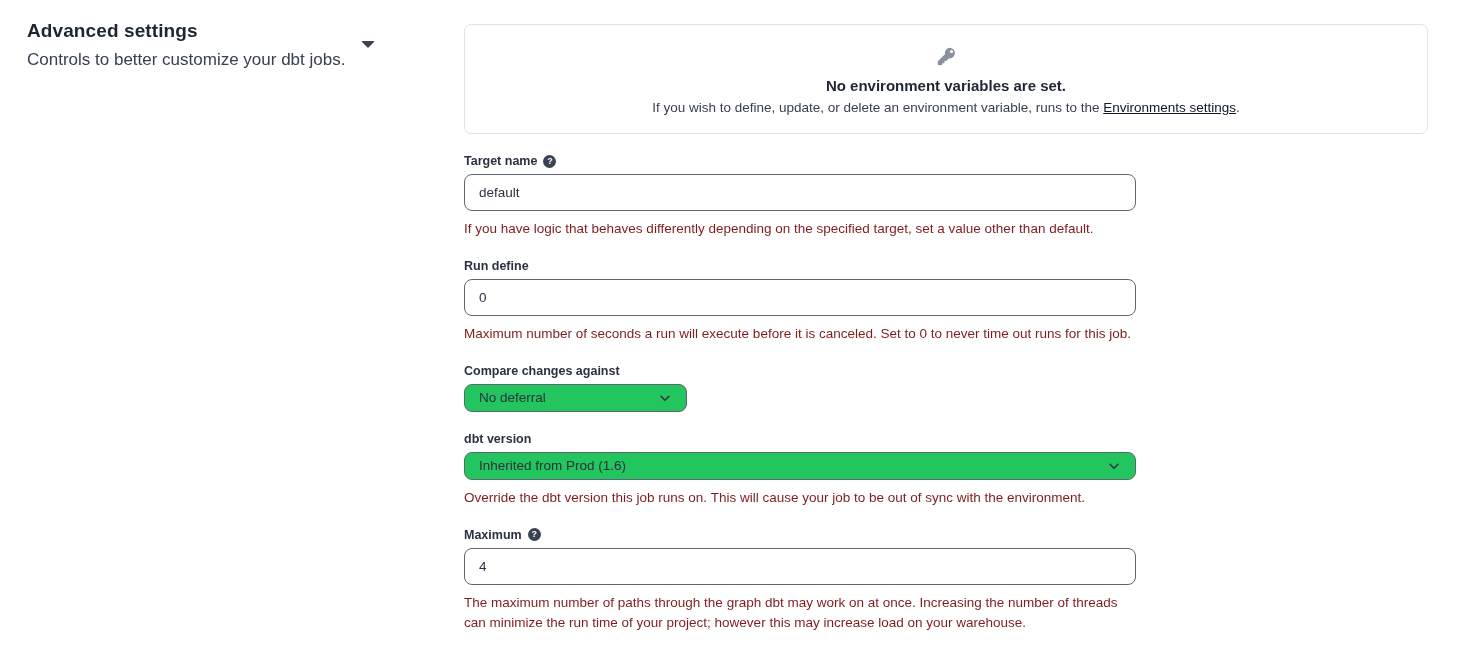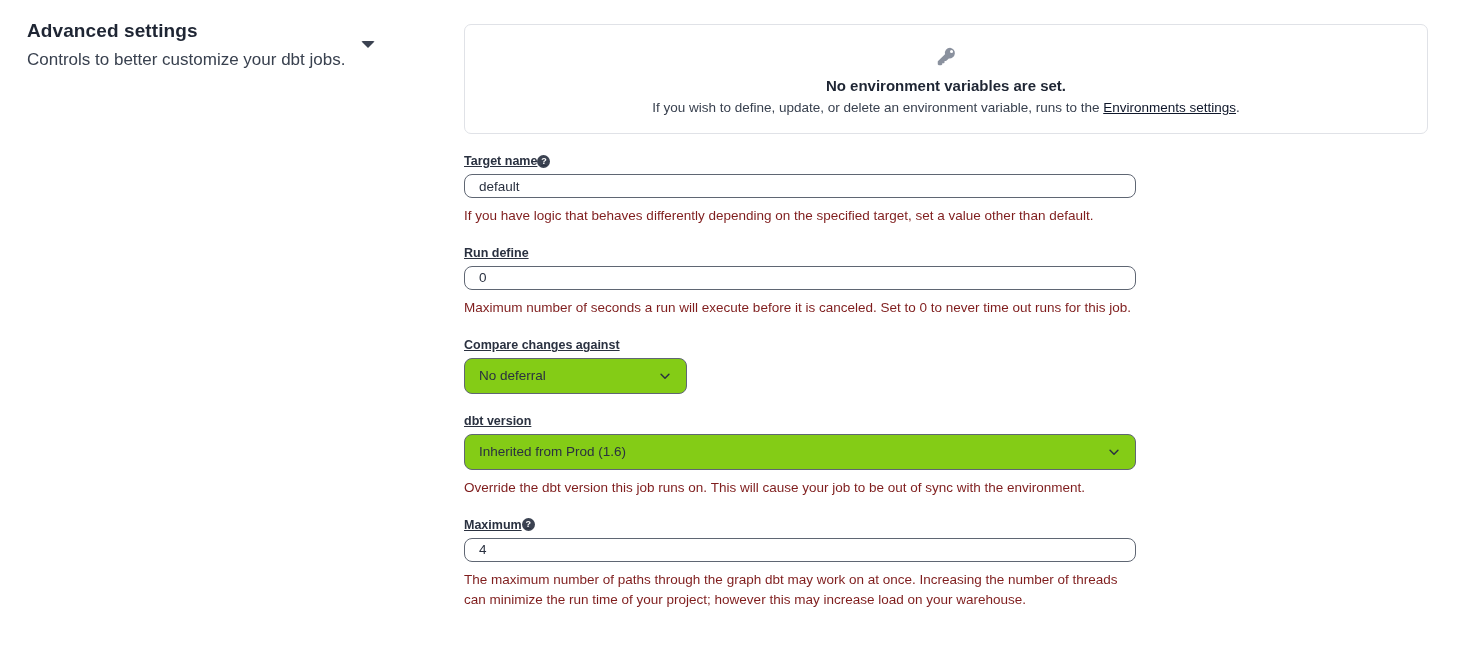--- a/index.html
+++ b/index.html
@@ -75,63 +75,63 @@
     color: #0f172a;
     text-decoration: underline;
     cursor: pointer;
   }
 
   
   .field { margin-top: 20px; width: 672px; }
   .field-label-row {
     display: flex;
     align-items: center;
+    gap: 6px;
     margin-bottom: 6px;
-    text-decoration: underline;
   }
   .field-label {
     font-size: 12.5px;
     font-weight: 700;
     color: #2a3140;
   }
   .help-icon {
     width: 13px; height: 13px;
     border-radius: 50%;
     background: #3b4251;
     color: #ffffff;
     font-size: 9px;
     font-weight: 700;
     line-height: 13px;
     text-align: center;
     cursor: pointer;
     user-select: none;
   }
   .text-input {
     width: 672px;
-    height: 24px;
+    height: 37px;
     border: 1px solid #5f6673;
     border-radius: 8px;
     padding: 0 14px;
     font-family: "Liberation Sans", "DejaVu Sans", sans-serif;
     font-size: 13.5px;
     color: #2a3140;
     background: #ffffff;
     outline: none;
   }
   .select-box {
-    height: 36px;
+    height: 28px;
     border: 1px solid #5f6673;
     border-radius: 8px;
     padding: 0 14px;
     display: flex;
     align-items: center;
     justify-content: space-between;
     font-size: 13.5px;
     color: #2a3140;
-    background: #84cc16;
+    background: #22c55e;
     cursor: pointer;
     gap: 14px;
   }
   .select-box.narrow { width: 223px; }
   .select-box.wide { width: 672px; }
   .chevron { line-height: 0; flex-shrink: 0; margin-left: 10px; }
   .helper-text {
     margin-top: 8px;
     font-size: 13.5px;
     color: #7f1d1d;

